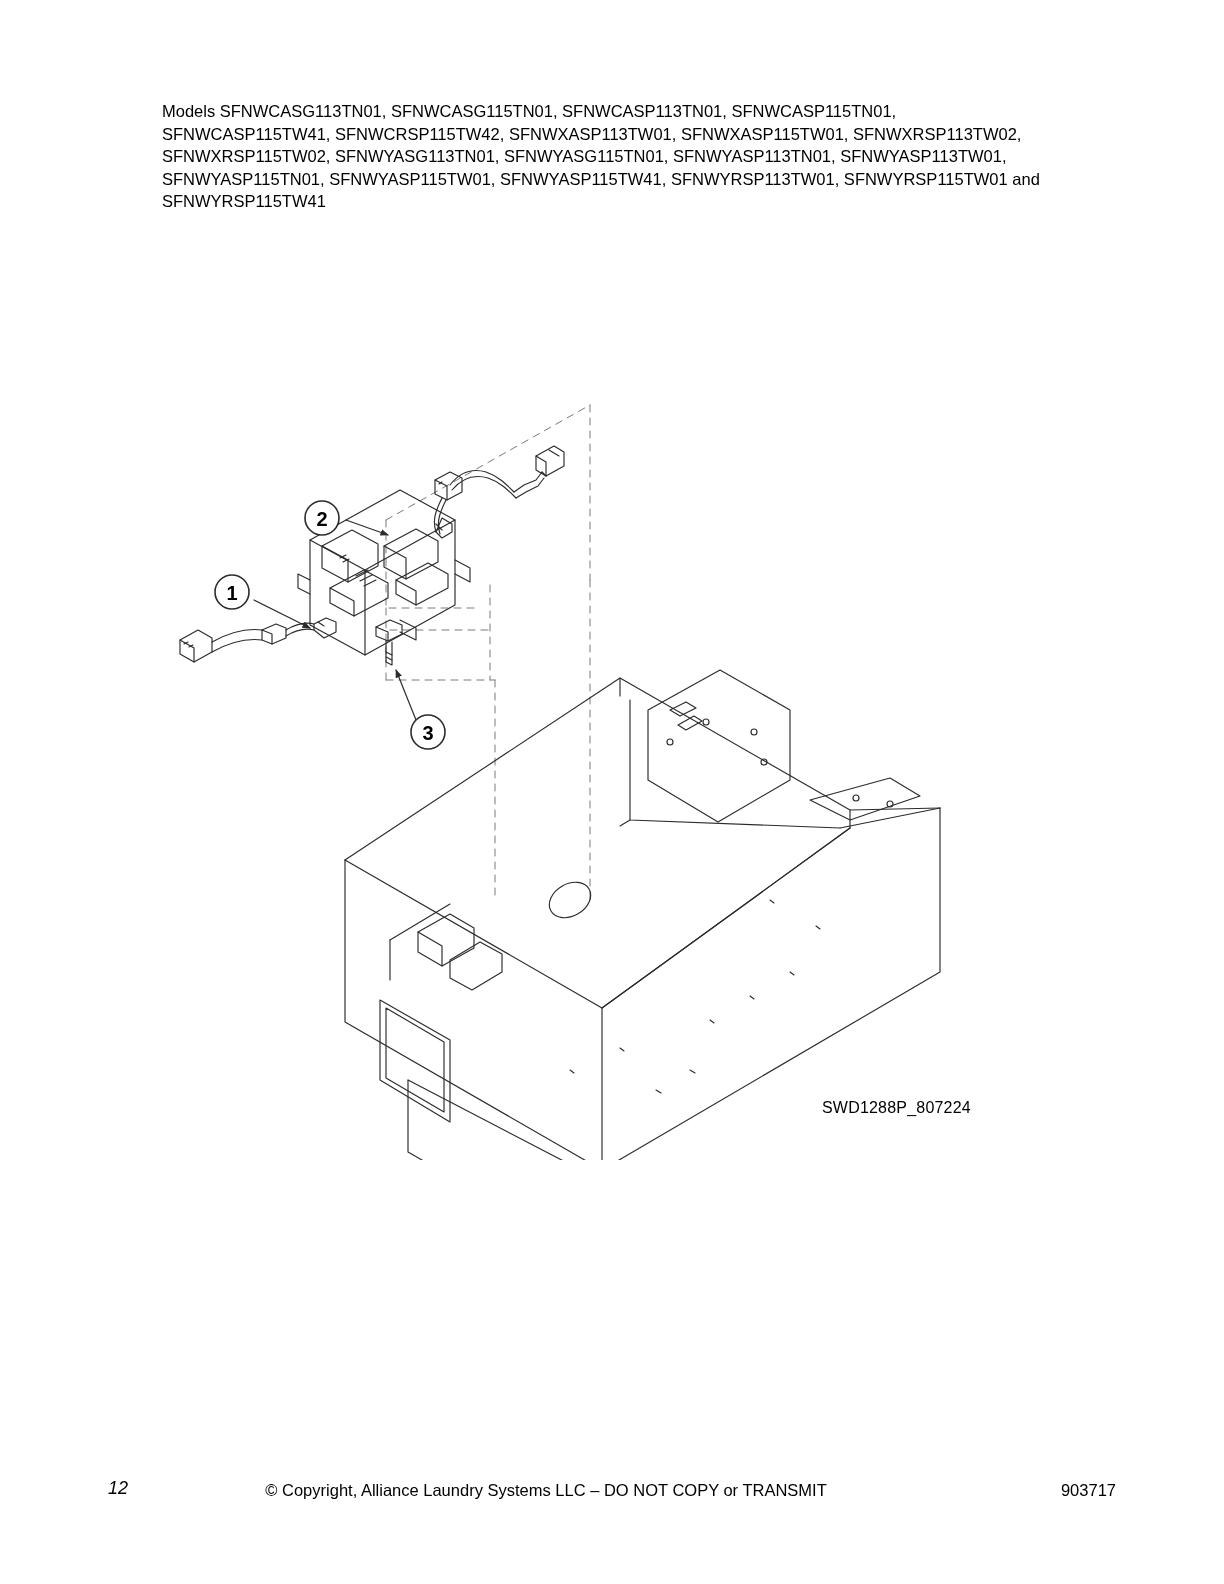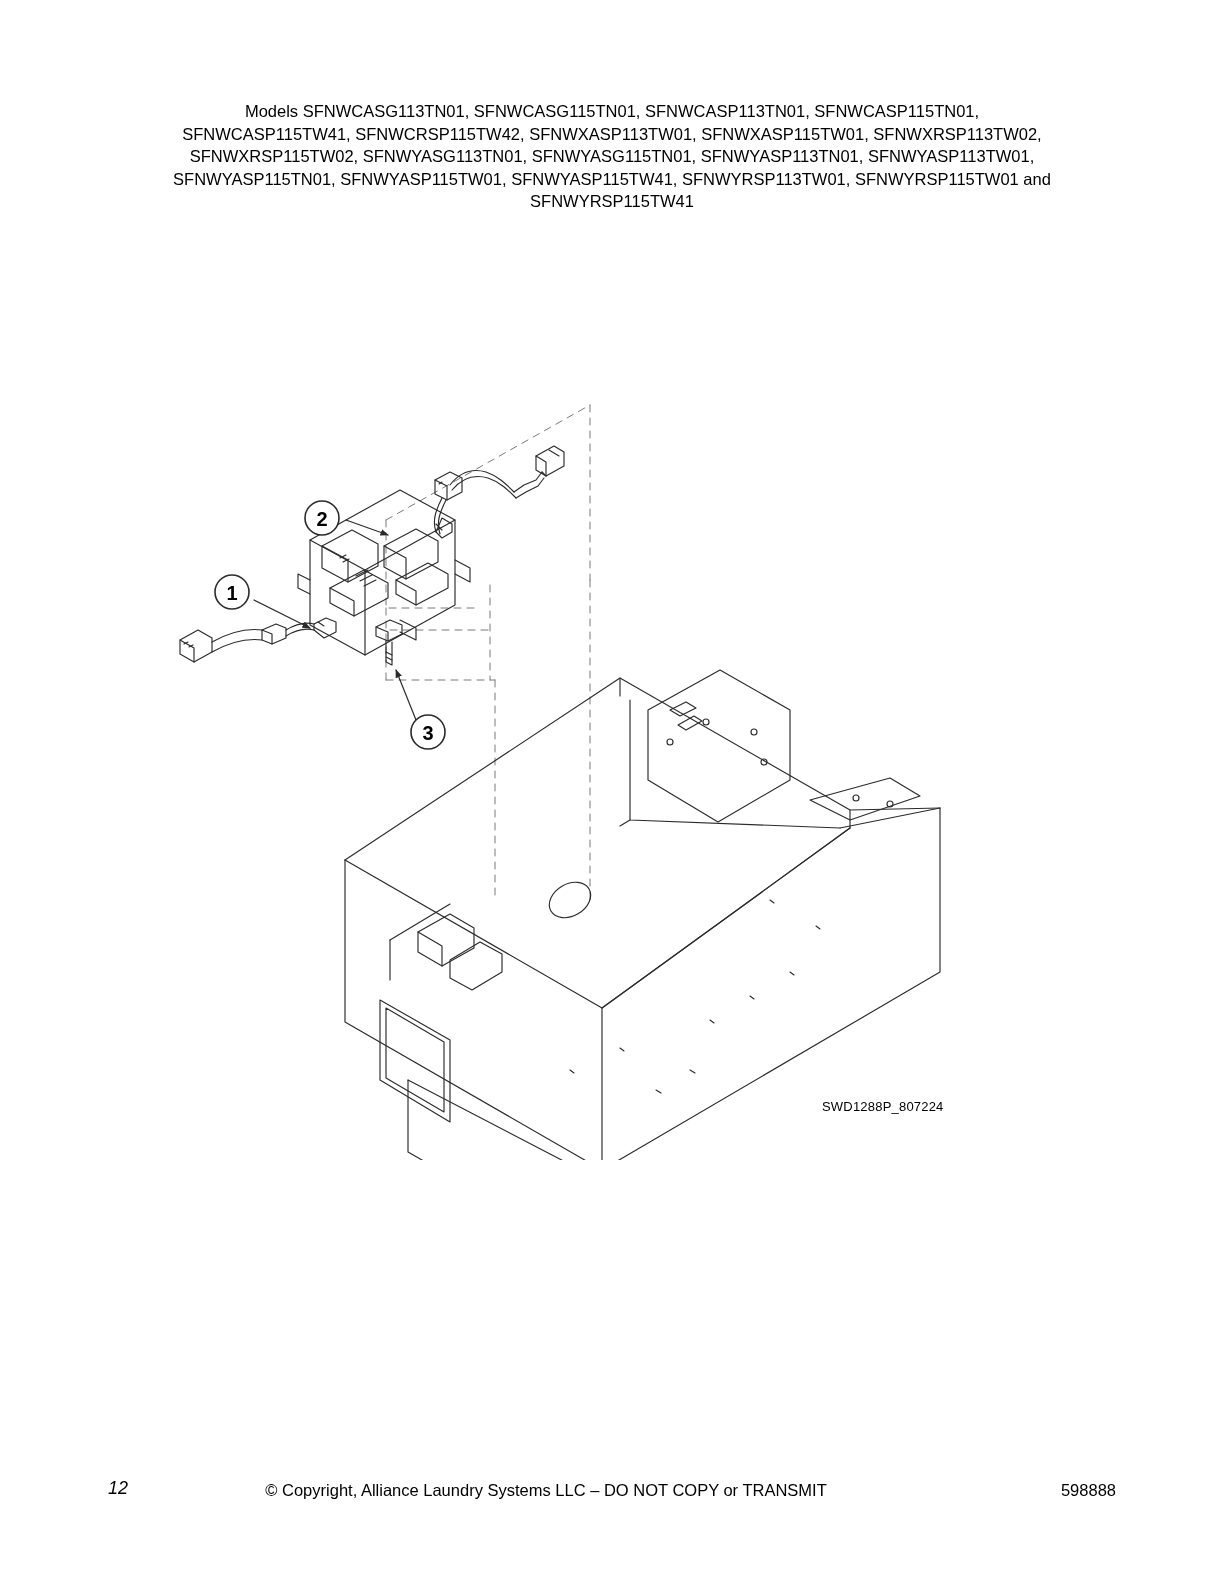--- a/index.html
+++ b/index.html
@@ -32,42 +32,41 @@
     text-align: center;
     font-size: 31px;
     font-weight: bold;
     letter-spacing: 0.2px;
   }
   .models {
     position: absolute;
     top: 100px;
     left: 162px;
     width: 900px;
-    text-align: center;
     font-size: 16.5px;
     line-height: 22.5px;
   }
 
   
   .diagram {
     position: absolute;
     top: 380px;
     left: 150px;
     width: 950px;
     height: 780px;
   }
   .diagram svg {
     display: block;
   }
 
   .dwgcode {
     position: absolute;
     left: 822px;
     top: 1099px;
-    font-size: 13px;
+    font-size: 16px;
     letter-spacing: 0.2px;
   }
 
   
   .footer-page {
     position: absolute;
     left: 108px;
     top: 1478px;
     font-size: 18px;
     font-style: italic;
@@ -264,15 +263,15 @@
       <text x="172" y="146" text-anchor="middle" font-family="Liberation Sans, sans-serif" font-size="20" font-weight="bold" fill="#000">2</text>
       <text x="82" y="220" text-anchor="middle" font-family="Liberation Sans, sans-serif" font-size="20" font-weight="bold" fill="#000">1</text>
       <text x="278" y="360" text-anchor="middle" font-family="Liberation Sans, sans-serif" font-size="20" font-weight="bold" fill="#000">3</text>
     </svg>
   </div>
 
   <div class="dwgcode">SWD1288P_807224</div>
 
   <div class="footer-page">12</div>
   <div class="footer-copy">© Copyright, Alliance Laundry Systems LLC – DO NOT COPY or TRANSMIT</div>
-  <div class="footer-num">598888</div>
+  <div class="footer-num">903717</div>
 
 </div>
 
 </body></html>

